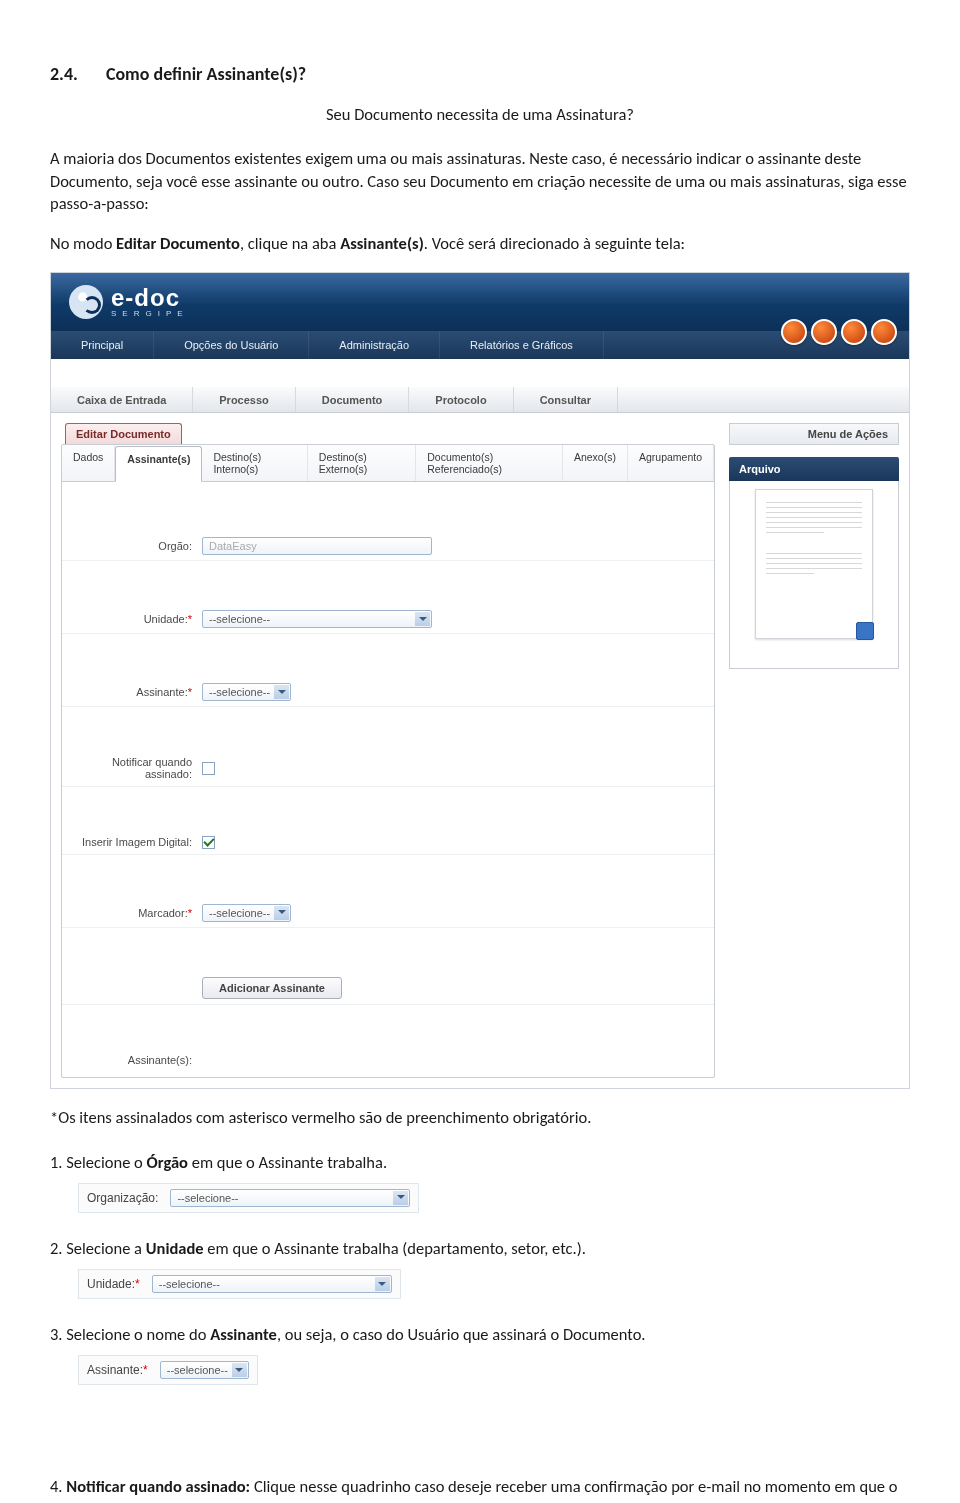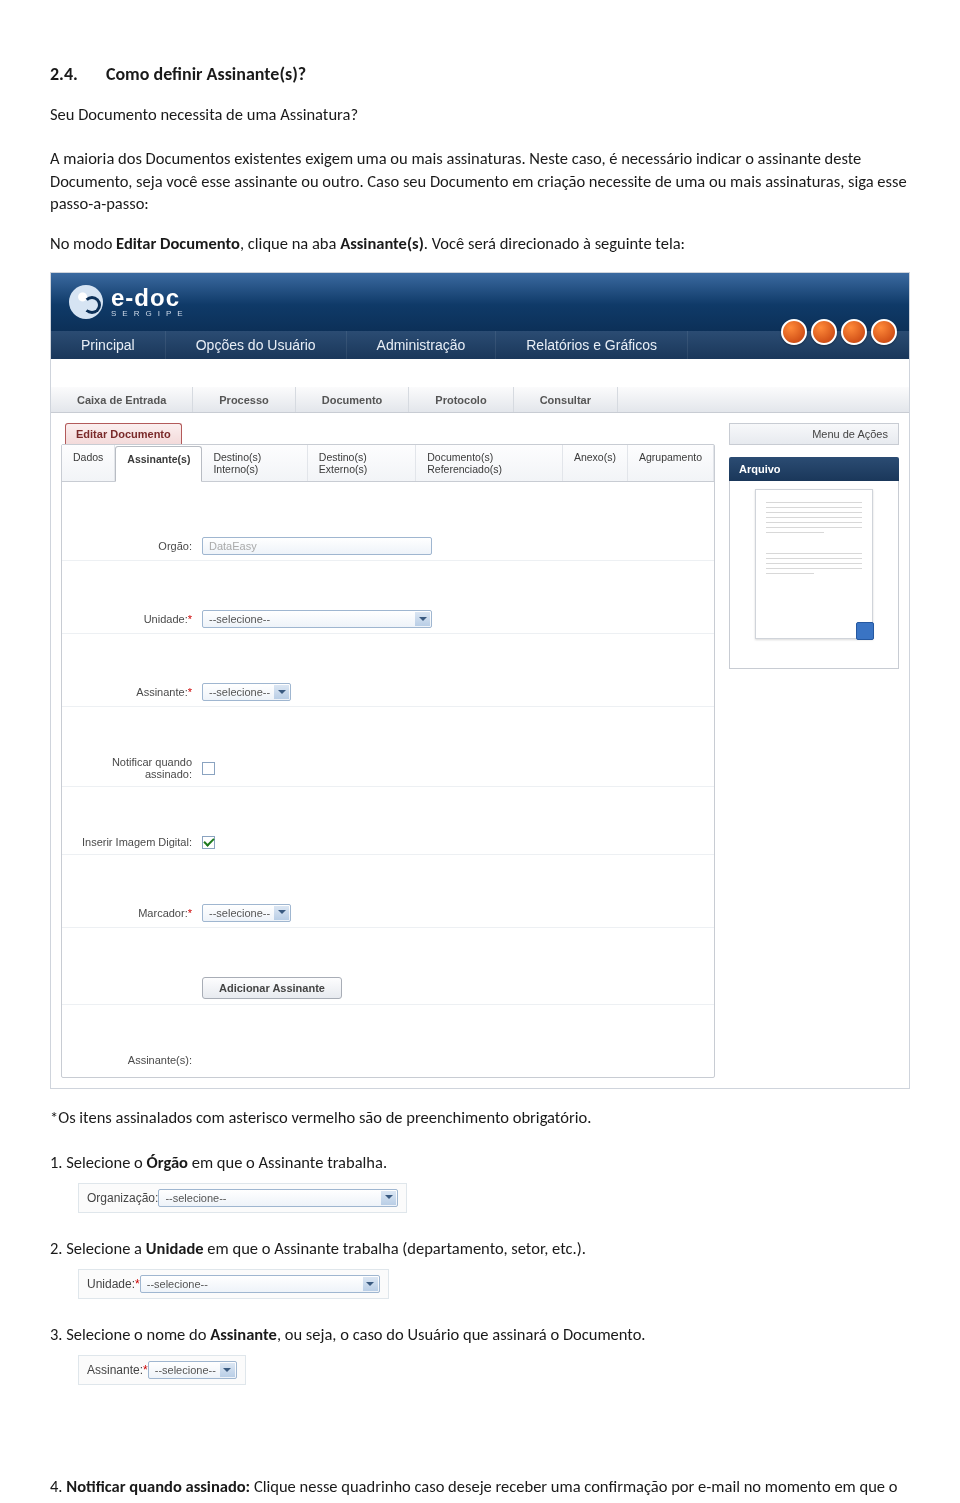--- a/index.html
+++ b/index.html
@@ -8,48 +8,48 @@
     font-family: Calibri, Arial, sans-serif;
     color: #1a1a1a;
     background: #fff;
     padding: 30px 50px 20px 50px;
     position: relative;
     min-height: 1503px;
   }
   .section-heading { font-size: 18px; font-weight: bold; margin-bottom: 18px; margin-top: 33px; }
   .section-heading .num { margin-right: 28px; }
   .para { font-size: 16.5px; line-height: 1.35; margin-bottom: 18px; }
-  .question { margin-bottom: 22px; }
+  .question { margin-bottom: 22px; text-align: center; }
   .note-red { font-size: 16.5px; margin: 18px 0; }
   .step { font-size: 16.5px; margin: 24px 0 10px 0; line-height: 1.35; }
 
   
   .app-shell { border: 1px solid #cfd4dc; background:#fff; font-family: Arial, sans-serif; font-size:11px; color:#333; margin-bottom:6px;}
   .app-header {
     height:58px;
     background: linear-gradient(#3b6aa0,#0f3a68 55%,#0c3058);
     position:relative;
     display:flex; align-items:center; padding-left:18px;
   }
   .logo { display:flex; align-items:center; gap:8px; color:#fff; }
   .logo-mark { width:34px; height:34px; background:radial-gradient(circle at 40% 35%, #fff 0 4px, #d6e4f3 5px 17px); border-radius:50%; position:relative;}
   .logo-mark::after{content:"";position:absolute;left:14px;top:11px;width:12px;height:12px;border:3px solid #0c3058;border-radius:50%;border-left-color:transparent;}
   .logo-text { display:flex; flex-direction:column; line-height:1;}
   .logo-text .big{font-size:24px;font-weight:bold;letter-spacing:1px;}
   .logo-text .small{font-size:8px;letter-spacing:6px;color:#cdd9e8;}
   .round-icons{position:absolute; right:12px; bottom:-14px; display:flex; gap:4px;}
   .round-btn{width:26px;height:26px;border-radius:50%;background:radial-gradient(circle at 35% 30%,#ff8a3a,#c03a0a);border:2px solid #fff;box-shadow:0 1px 2px rgba(0,0,0,.3);}
-  .nav1{height:28px;background:linear-gradient(#2b4c73,#1a375a);display:flex;align-items:center;color:#e8eef6;font-size:14px;}
+  .nav1{height:28px;background:linear-gradient(#2b4c73,#1a375a);display:flex;align-items:center;color:#e8eef6;font-size:11px;}
   .nav1 .item{padding:0 30px;height:100%;display:flex;align-items:center;border-right:1px solid rgba(255,255,255,.08);}
   .nav2{height:26px;background:linear-gradient(#fbfbfc,#e3e6eb);border-bottom:1px solid #c8ccd3;display:flex;align-items:center;font-size:11px;font-weight:bold;color:#555;margin-top:28px;}
   .nav2 .item{padding:0 26px;height:100%;display:flex;align-items:center;border-right:1px solid #d6dae0;}
   .workarea{display:flex;gap:14px;padding:10px;}
   .main-col{flex:1;}
   .side-col{width:170px;}
-  .menu-acoes-tab{height:22px;background:linear-gradient(#f7f8fa,#e7eaef);border:1px solid #c8ccd3;display:flex;align-items:center;justify-content:flex-end;padding:0 10px;font-weight:normal;color:#444;font-size:11px;margin-bottom:12px;}
+  .menu-acoes-tab{height:22px;background:linear-gradient(#f7f8fa,#e7eaef);border:1px solid #c8ccd3;display:flex;align-items:center;justify-content:flex-end;padding:0 10px;font-weight:bold;color:#444;font-size:11px;margin-bottom:12px;}
   .edit-tab{display:inline-block;padding:4px 10px;border:1px solid #b35a5a;border-bottom:none;border-radius:3px 3px 0 0;background:linear-gradient(#fbefef,#f3dada);color:#7a2a2a;font-weight:bold;font-size:11px;margin-left:4px;}
   .form-panel{border:1px solid #c8ccd3;border-radius:2px;}
   .tabs-row{display:flex;border-bottom:1px solid #c8ccd3;background:#fff;}
   .sub-tab{padding:6px 11px;font-size:10.5px;color:#3a3a3a;border-right:1px solid #e2e5ea;background:linear-gradient(#fdfdfe,#f2f4f7);}
   .sub-tab.active{background:#fff;border:1px solid #b8bcc3;border-bottom-color:#fff;border-radius:3px 3px 0 0;position:relative;top:1px;font-weight:bold;}
   .form-body{padding:6px 0;}
   .form-row{display:flex;align-items:center;border-bottom:1px solid #edf0f3;padding:5px 10px;gap:10px;margin-top:44px;}
   .form-row:last-child{border-bottom:none;}
   .form-label{width:120px;text-align:right;font-size:11px;color:#4a4a4a;}
   .req{color:#c00;}
@@ -61,21 +61,21 @@
   .chk{width:13px;height:13px;border:1px solid #8aa3c0;background:#fff;display:inline-flex;align-items:center;justify-content:center;}
   .chk.checked::after{content:"";width:8px;height:4px;border:2px solid #1d7a1d;border-top:none;border-right:none;transform:rotate(-45deg);margin-bottom:3px;}
   .add-btn{display:inline-block;padding:4px 16px;border:1px solid #a8adb6;border-radius:3px;background:linear-gradient(#fdfdfe,#e7eaef);font-size:11px;font-weight:bold;color:#444;}
   .arquivo-header{height:24px;background:linear-gradient(#2b4c73,#1a375a);color:#fff;font-size:11px;font-weight:bold;display:flex;align-items:center;padding:0 10px;border-radius:2px 2px 0 0;}
   .arquivo-body{border:1px solid #c8ccd3;border-top:none;height:188px;padding:8px;display:flex;align-items:flex-start;justify-content:center;}
   .doc-thumb{width:118px;height:150px;border:1px solid #d0d4da;background:#fff;box-shadow:0 1px 2px rgba(0,0,0,.15);position:relative;padding:8px 10px;}
   .doc-thumb .line{height:1px;background:#d8d8d8;margin:4px 0;}
   .doc-icon{position:absolute;right:-2px;bottom:-2px;width:18px;height:18px;background:#3a74c4;border:1px solid #2558a0;border-radius:2px;}
 
   
-  .field-snap{display:flex;align-items:center;gap:0;font-family:Arial,sans-serif;font-size:12px;color:#444;margin:6px 0 6px 28px;padding:5px 8px;border:1px solid #dfe6eb;background:#fbfbfb;width:max-content;}
+  .field-snap{display:flex;align-items:center;gap:12px;font-family:Arial,sans-serif;font-size:12px;color:#444;margin:6px 0 6px 28px;padding:5px 8px;border:1px solid #dfe6eb;background:#fbfbfb;width:max-content;}
   .field-snap .lbl{font-size:12px;}
 
   .footer{position:absolute;left:50px;right:63px;bottom:18px;border-top:2px solid #4a74a8;padding-top:4px;font-size:15px;display:flex;justify-content:space-between;color:#222;}
 </style>
 </head>
 <body>
 
 <div class="section-heading">
   <span class="num">2.4.</span><span>Como definir Assinante(s)?</span>
 </div>

